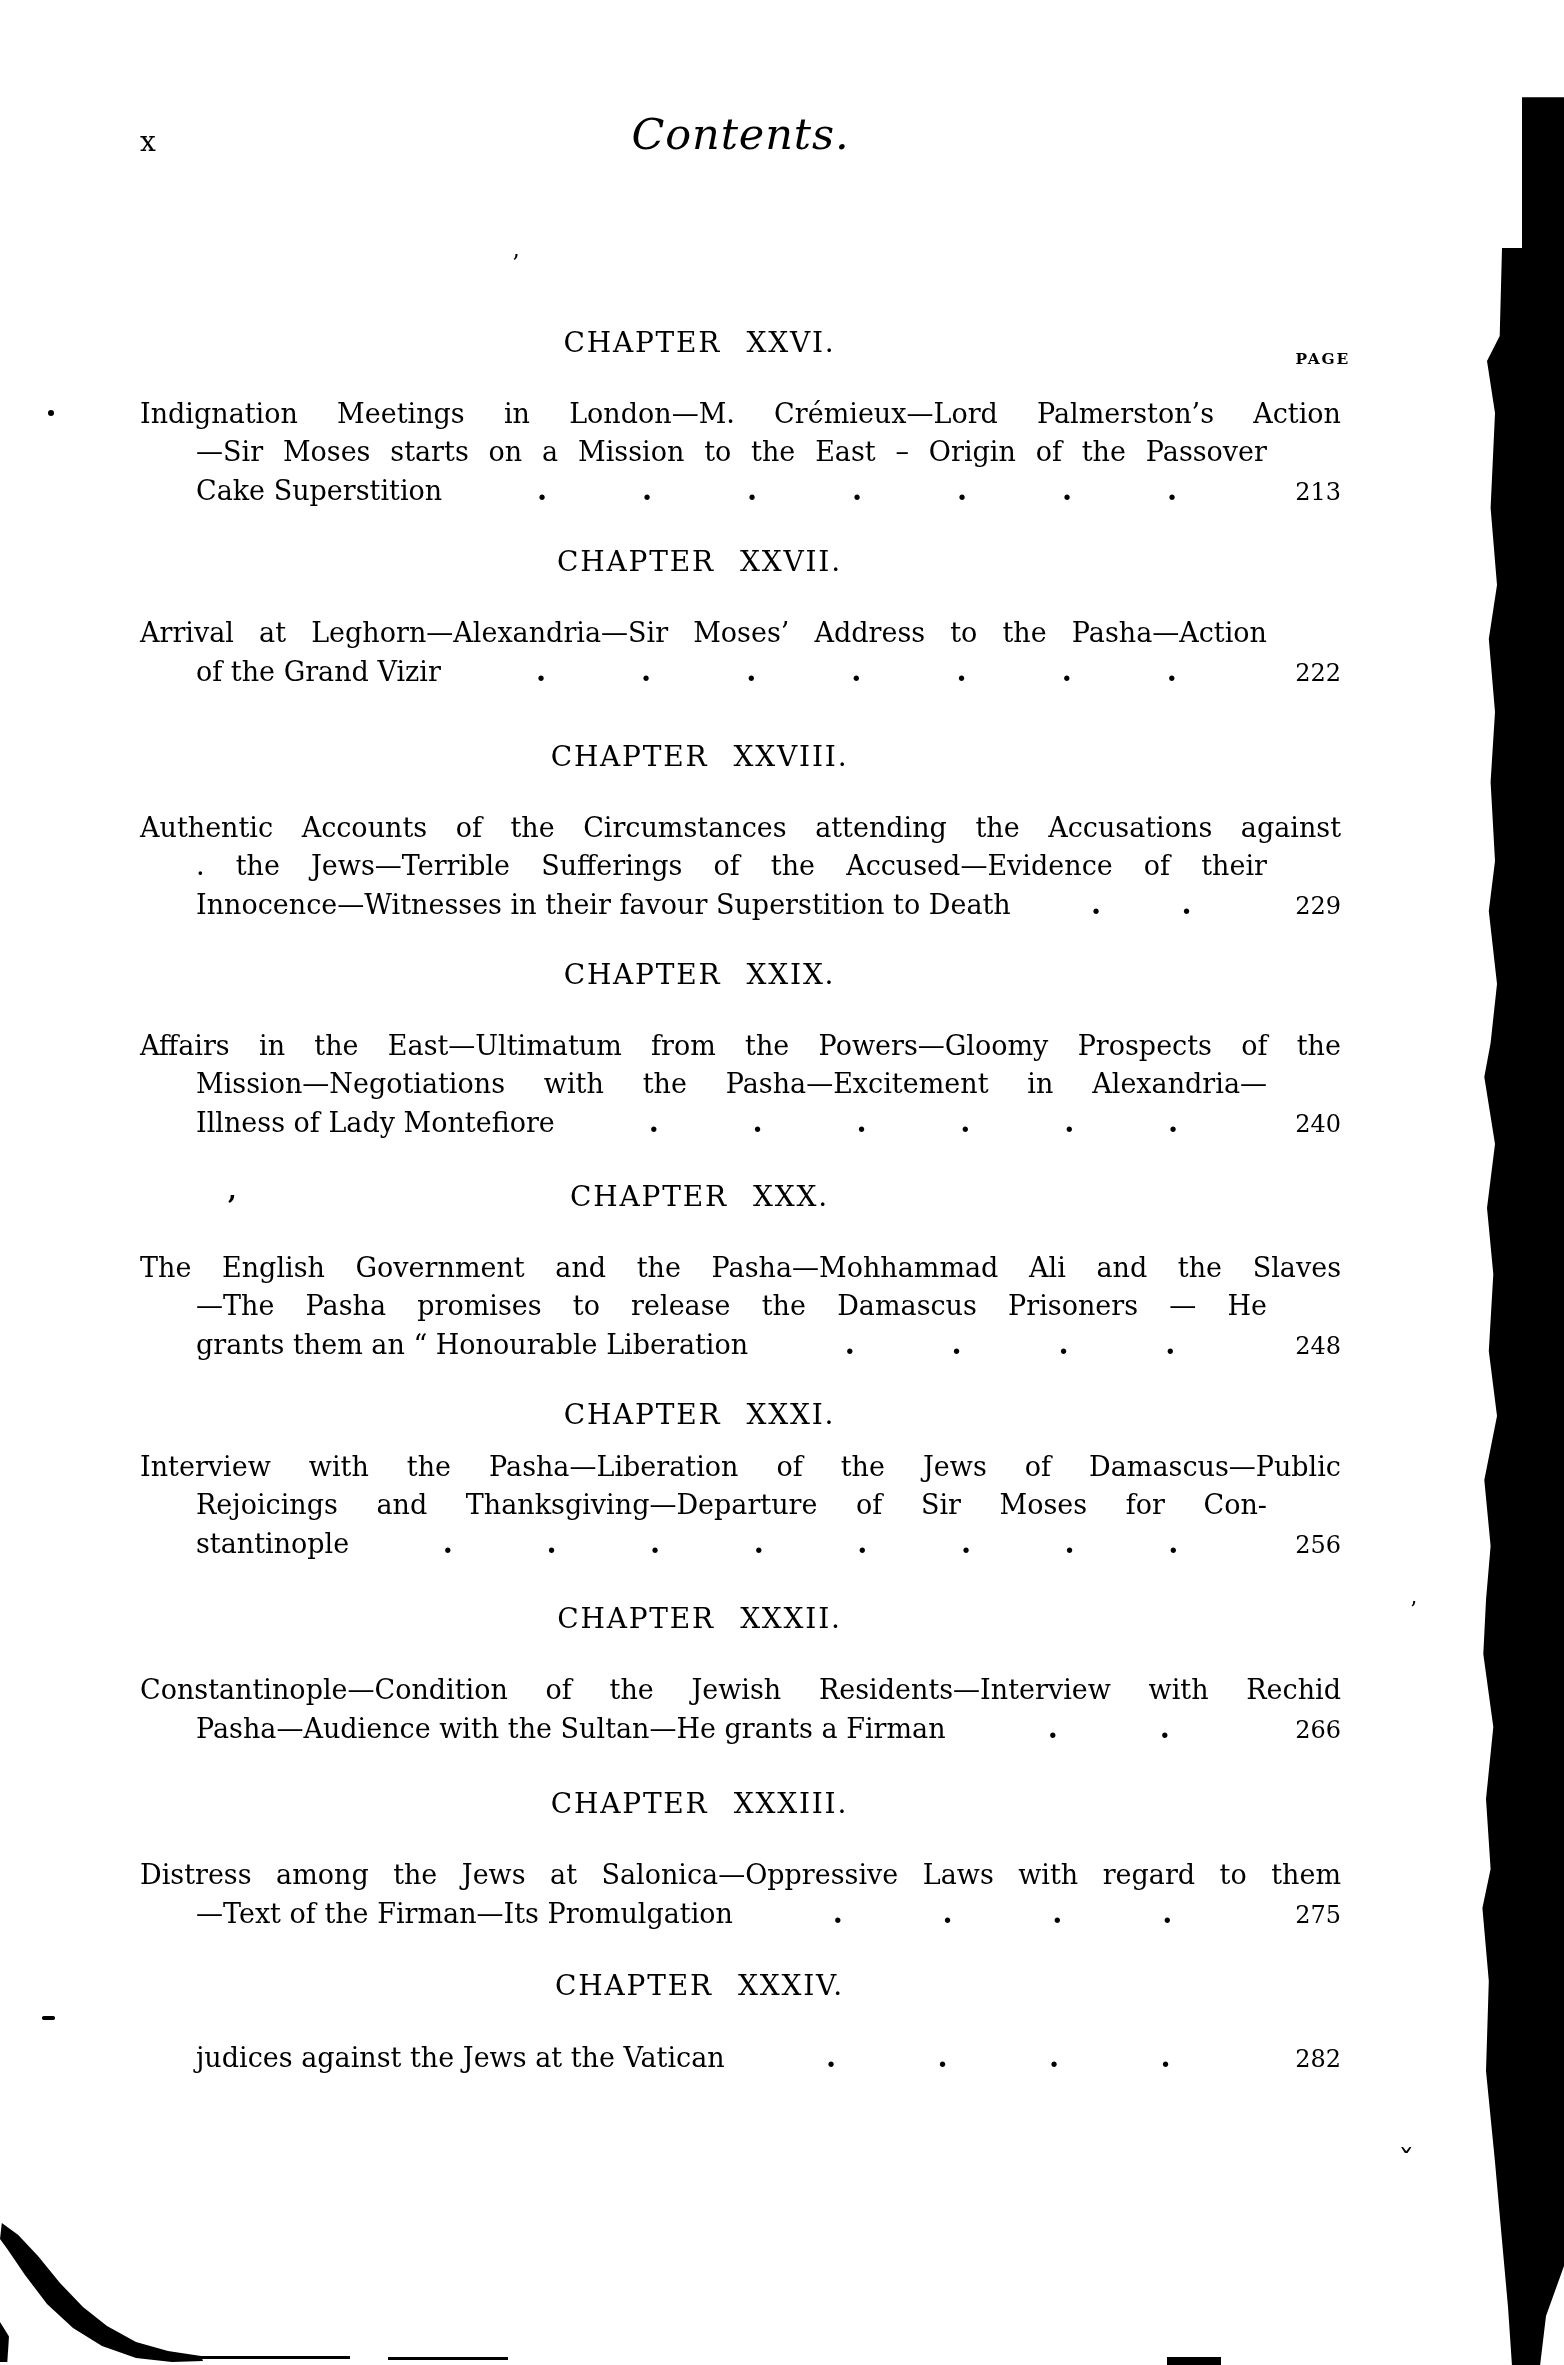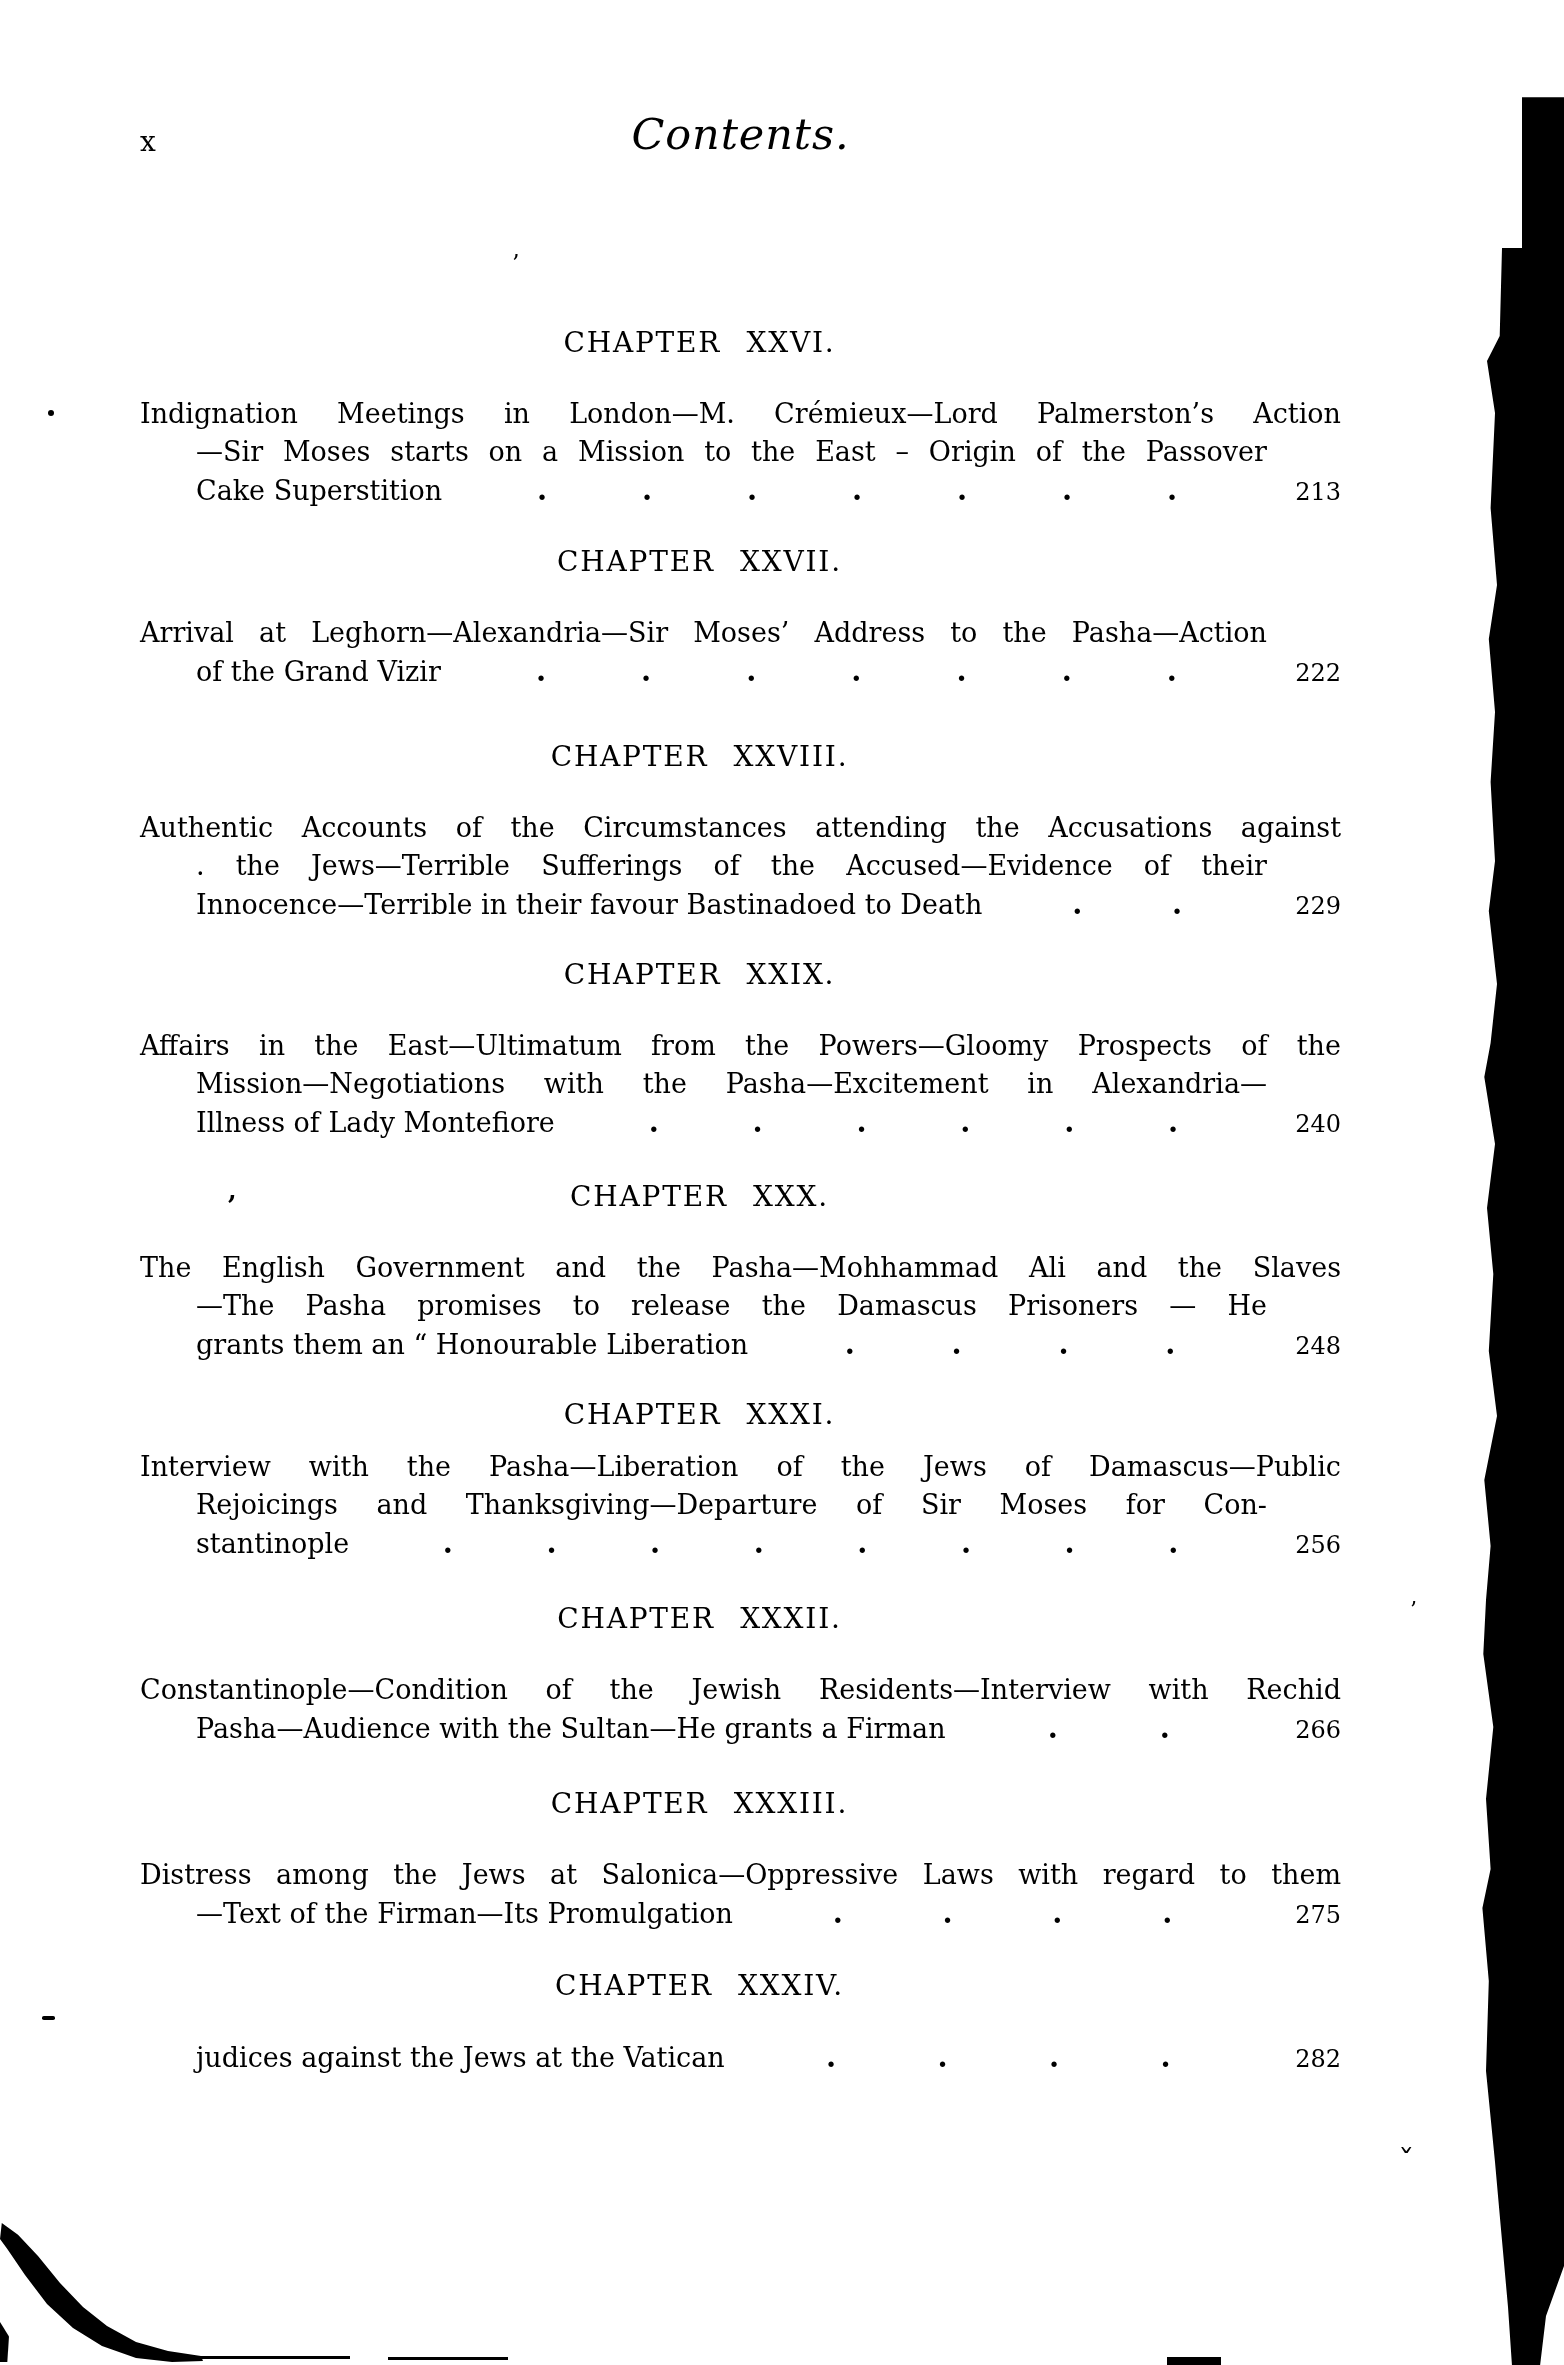--- a/index.html
+++ b/index.html
@@ -95,20 +95,21 @@
   .speck{position:absolute;background:#000;border-radius:50%;}
   .glyphmark{position:absolute;color:#000;}
 </style>
 </head>
 <body>
 
 <div class="page">
 
   <div class="folio">x</div>
   <div class="title">Contents.</div>
+  <div class="pagecol">PAGE</div>
 
   <div class="sec" style="top:314px">
     <div class="chap">CHAPTER XXVI.</div>
     <div class="body">
       <div class="tl j">Indignation Meetings in London—M. Crémieux—Lord Palmerston’s Action</div>
       <div class="tl j ind ins">—Sir Moses starts on a Mission to the East – Origin of the Passover</div>
       <div class="tl last ind">
         <span>Cake Superstition</span>
         <span class="lead">
             <span>.</span>
@@ -143,21 +144,21 @@
       </div>
     </div>
   </div>
 
   <div class="sec" style="top:728px">
     <div class="chap">CHAPTER XXVIII.</div>
     <div class="body">
       <div class="tl j">Authentic Accounts of the Circumstances attending the Accusations against</div>
       <div class="tl j ind ins">. the Jews—Terrible Sufferings of the Accused—Evidence of their</div>
       <div class="tl last ind">
-        <span>Innocence—Terrible in their favour Bastinadoed to Death</span>
+        <span>Innocence—Witnesses in their favour Superstition to Death</span>
         <span class="lead">
             <span>.</span>
             <span>.</span>
           </span>
         <span class="pagenum">229</span>
       </div>
     </div>
   </div>
 
   <div class="sec" style="top:946px">

